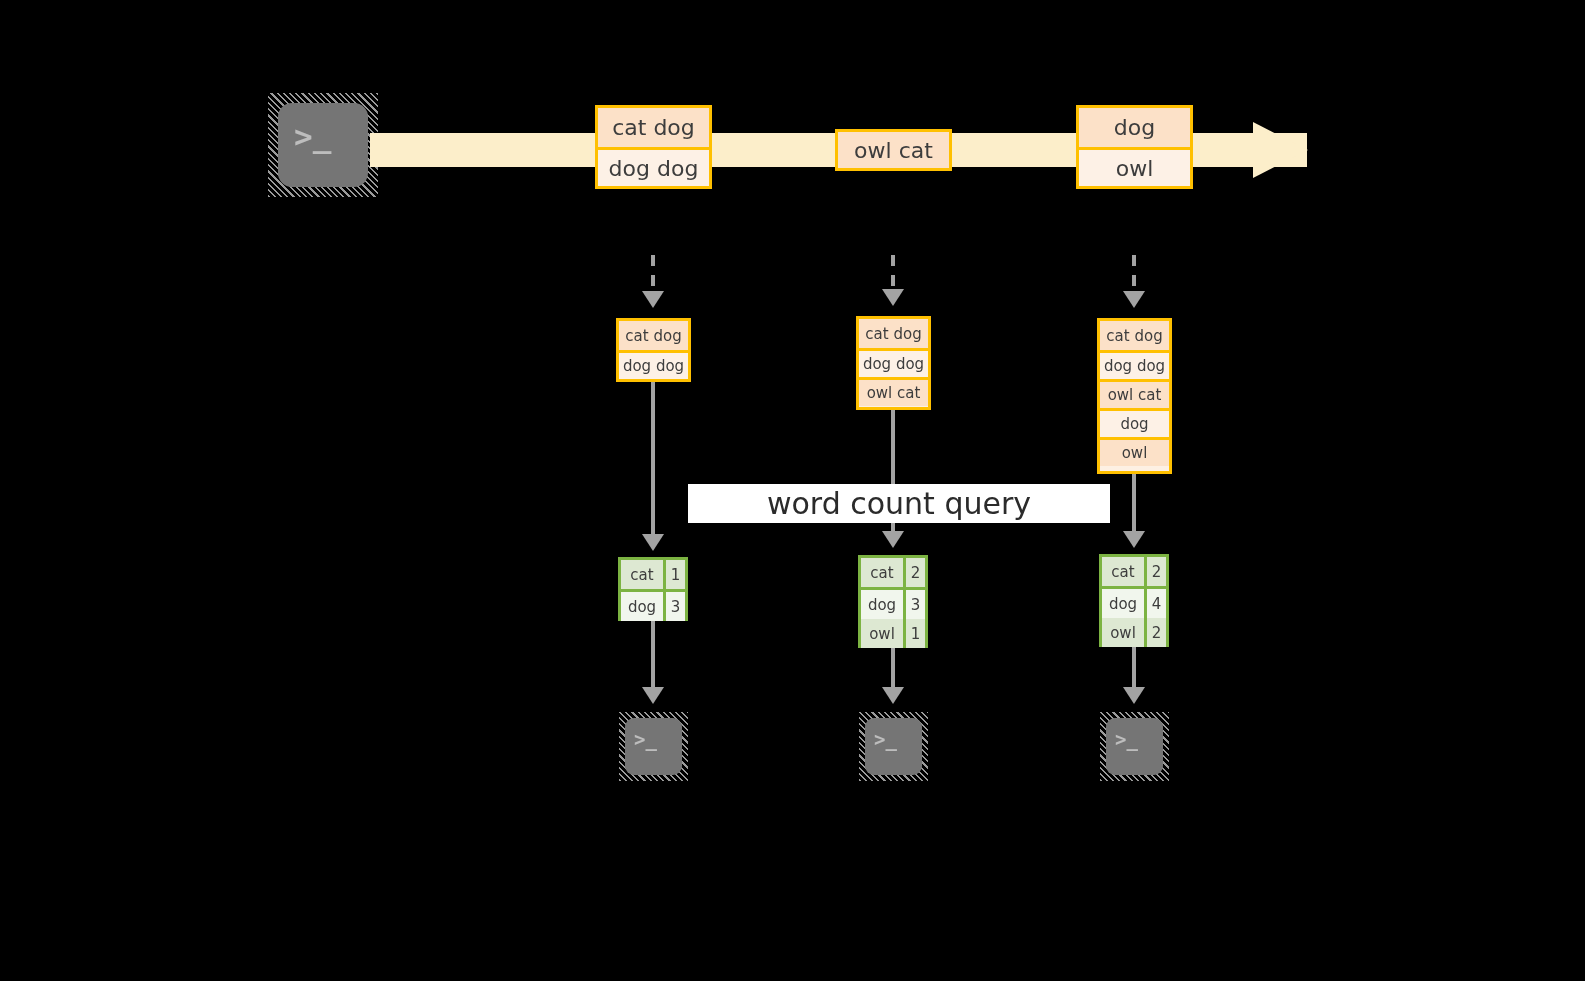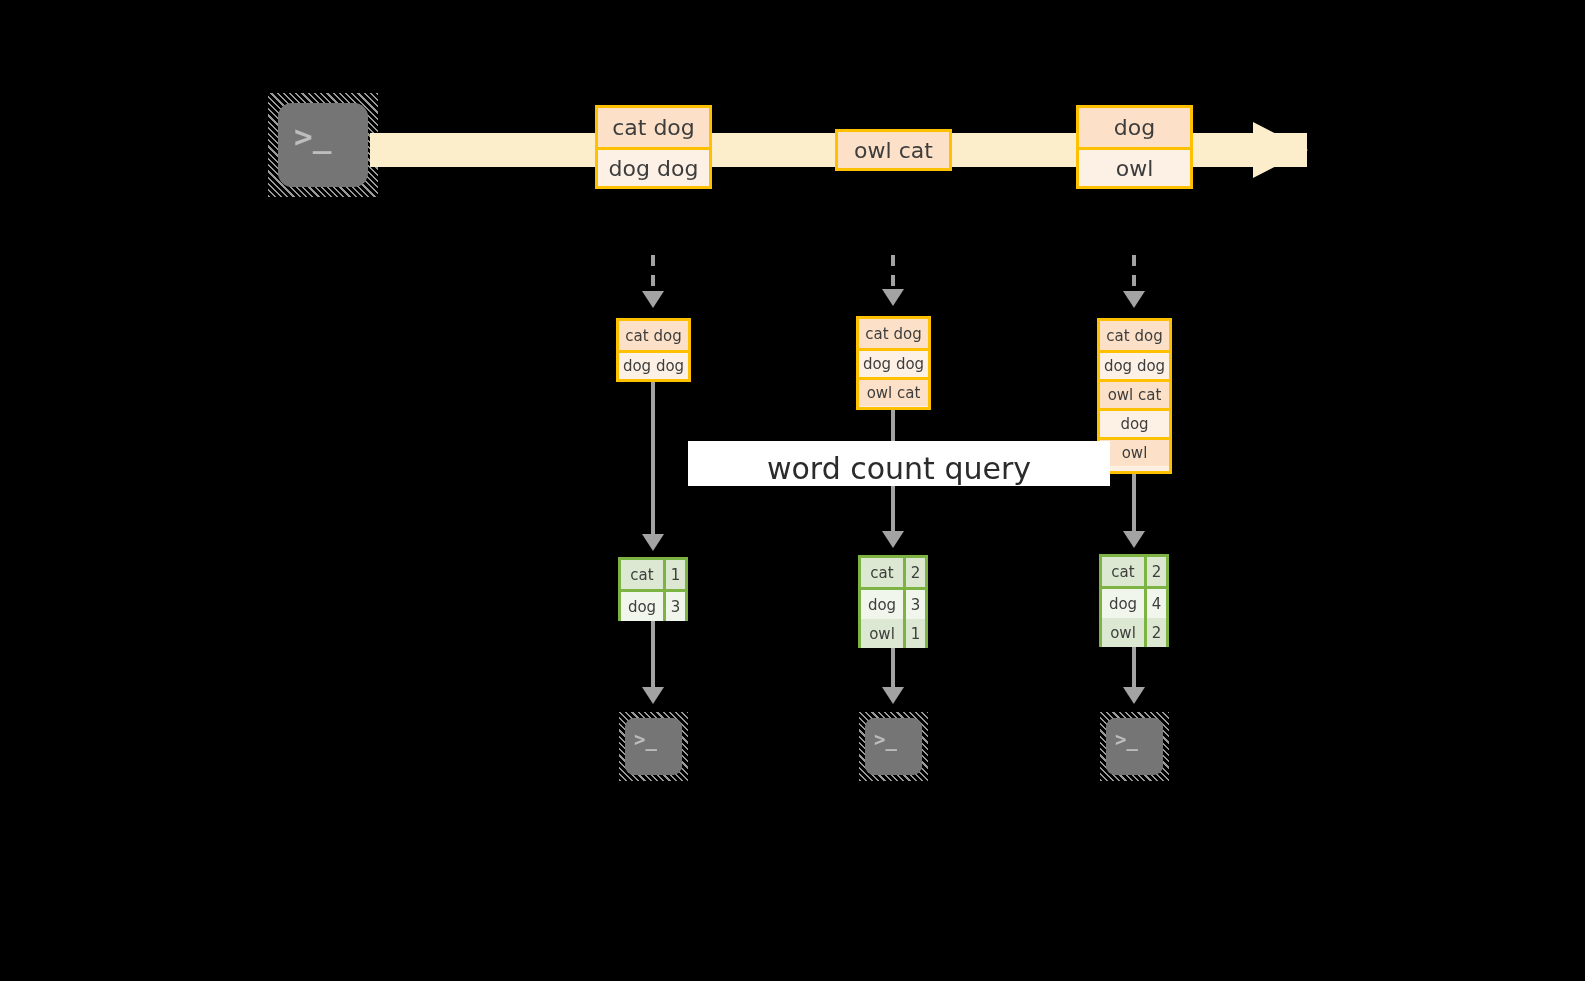--- a/index.html
+++ b/index.html
@@ -263,17 +263,17 @@
 
   <div class="flow-line" style="left:1132px; top:647px; height:40px;"></div>
   <div class="flow-head" style="left:1123px; top:687px;"></div>
 
   <div class="terminal" style="left:1100px; top:712px; width:69px; height:69px;">
     <div class="hatch"></div>
     <div class="body" style="left:6px; top:6px; width:57px; height:57px; border-radius:9px;"></div>
     <div class="prompt" style="left:15px; top:18px; font-size:19px;">&gt;_</div>
   </div>
 
-  <div class="band" style="left:688px; top:441px; width:422px; height:45px;align-items:flex-end;">
+  <div class="band" style="left:688px; top:484px; width:422px; height:39px;">
     <div class="band-label" style="font-size:30px;">word count query</div>
   </div>
 
 </div>
 
 </body></html>

